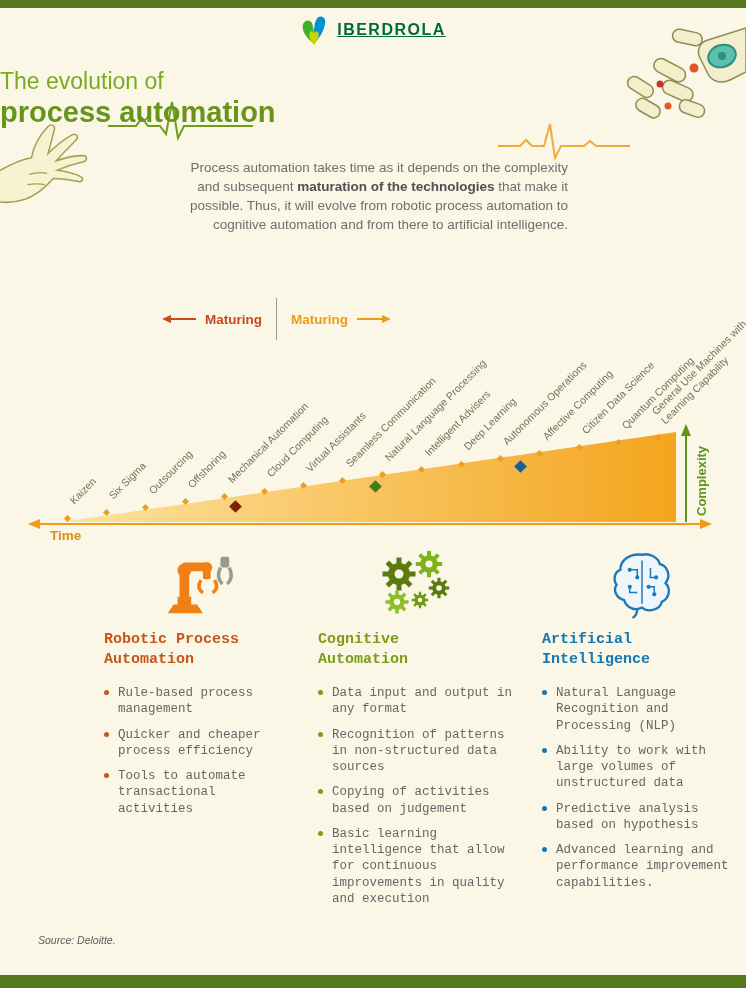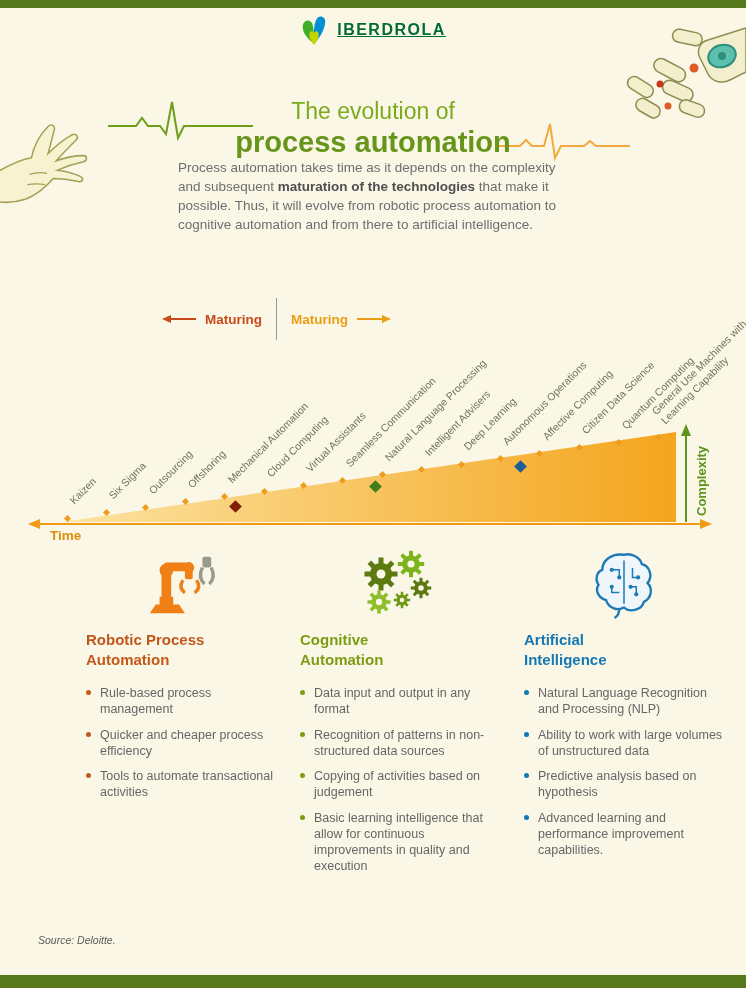--- a/index.html
+++ b/index.html
@@ -12,46 +12,46 @@
 
   .brand { position:absolute; top:14px; left:0; width:100%; display:flex; justify-content:center; align-items:center; gap:9px; }
   .brand-name { font-size:16px; font-weight:bold; color:#006b35; letter-spacing:1.5px;text-decoration:underline; }
 
   .hand-human { position:absolute; left:-8px; top:112px; }
   .hand-robot { position:absolute; left:596px; top:22px; }
 
   .ecg-left  { position:absolute; left:108px; top:96px; }
   .ecg-right { position:absolute; left:498px; top:116px; }
 
-  .title { position:absolute; top:98px; left:0; width:100%; text-align:center; }
+  .title { position:absolute; top:68px; left:0; width:100%; text-align:left; }
   .title-line1 { font-size:23px; color:#7aab1e; }
   .title-line2 { font-size:29px; font-weight:bold; color:#66951a; margin-top:1px; }
 
-  .intro { position:absolute; top:158px; left:178px; width:390px; text-align:left;
+  .intro { position:absolute; top:158px; left:178px; width:390px; text-align:right;
            font-size:13.5px; line-height:1.42; color:#6e6e6e; }
   .intro b { color:#4f4f4f; }
 
   .legend { position:absolute; top:298px; left:162px; display:flex; align-items:center; gap:9px; height:42px; }
   .legend-maturing { color:#c8491a; font-weight:bold; font-size:13.5px; }
   .legend-emerging { color:#eb9d15; font-weight:bold; font-size:13.5px; }
   .legend-divider { width:1px; height:42px; background:#9a9a93; margin:0 5px; }
 
   .chart-svg { position:absolute; left:0; top:0; pointer-events:none; }
   .chart-layer { position:absolute; inset:0; pointer-events:none; }
 
   .tick-label { position:absolute; font-size:10.5px; color:#73735e; white-space:pre;
                 transform:rotate(-45deg); transform-origin:0 100%; line-height:1.2; }
   .slope-dot { position:absolute; width:5px; height:5px; background:#f09c1c; transform:rotate(45deg); }
   .phase-diamond { position:absolute; width:9px; height:9px; transform:rotate(45deg); }
 
   .time-label { position:absolute; left:50px; top:528px; font-size:13.5px; font-weight:bold; color:#df8d10; }
   .complexity-label { position:absolute; left:694px; top:516px; font-size:13px; font-weight:bold; color:#5f941d;
                       transform:rotate(-90deg); transform-origin:0 0; white-space:nowrap; }
 
-  .columns { position:absolute; top:546px; left:86px; display:flex; gap:24px; }
+  .columns { position:absolute; top:546px; left:104px; display:flex; gap:24px;font-family:Liberation Mono, monospace; }
   .column:nth-child(1) { width:190px; }
   .column:nth-child(2) { width:200px; }
   .column:nth-child(3) { width:200px; }
   .col-icon { height:74px; display:flex; justify-content:center; align-items:flex-end; }
   .col-title { font-size:15px; font-weight:bold; line-height:1.3; white-space:pre-line; margin:10px 0 16px; }
   .col-list { list-style:none; }
   .col-list li { display:flex; gap:9px; margin-bottom:9px; font-size:12.5px; color:#666; line-height:1.3; }
   .dot { flex:0 0 5px; width:5px; height:5px; border-radius:50%; margin-top:5px; }
 
   .source { position:absolute; left:38px; top:934px; font-size:10.5px; font-style:italic; color:#5b5b5b; }

